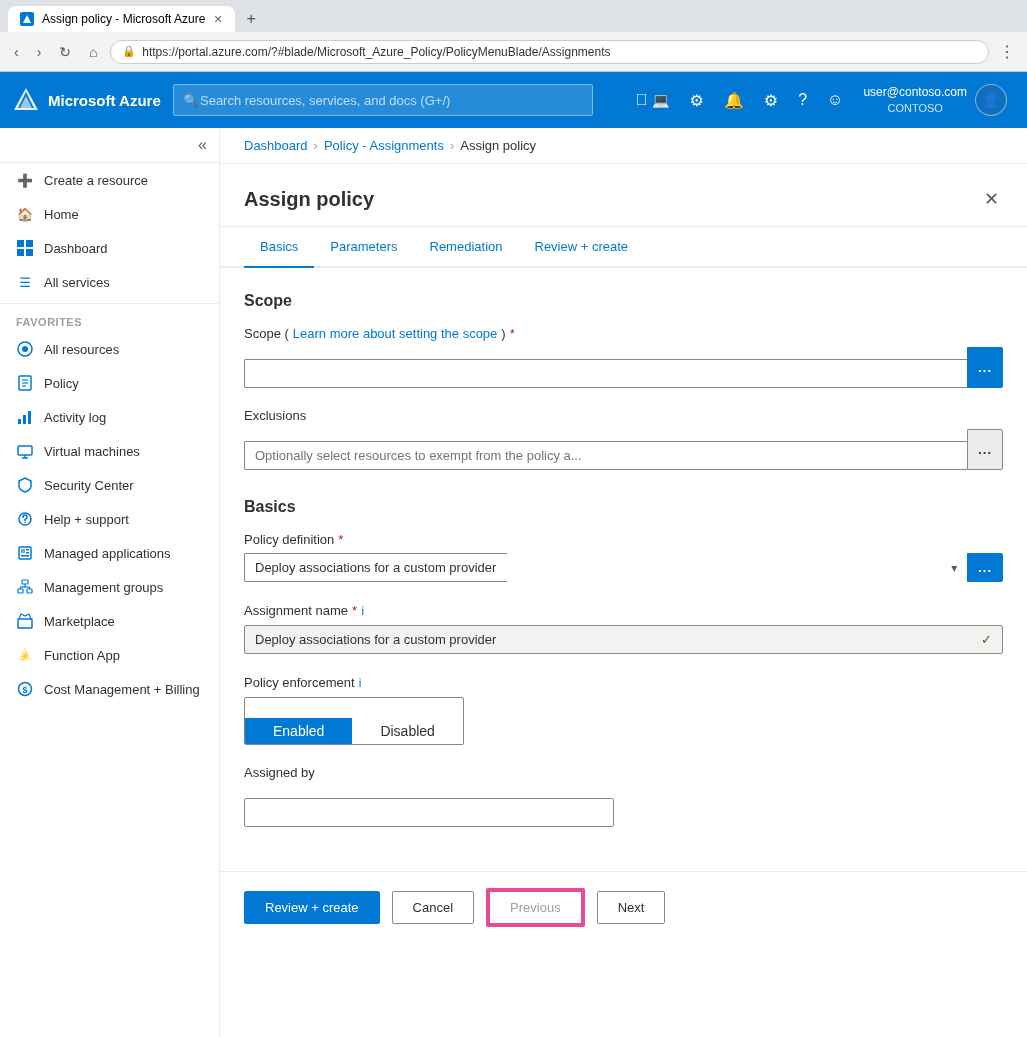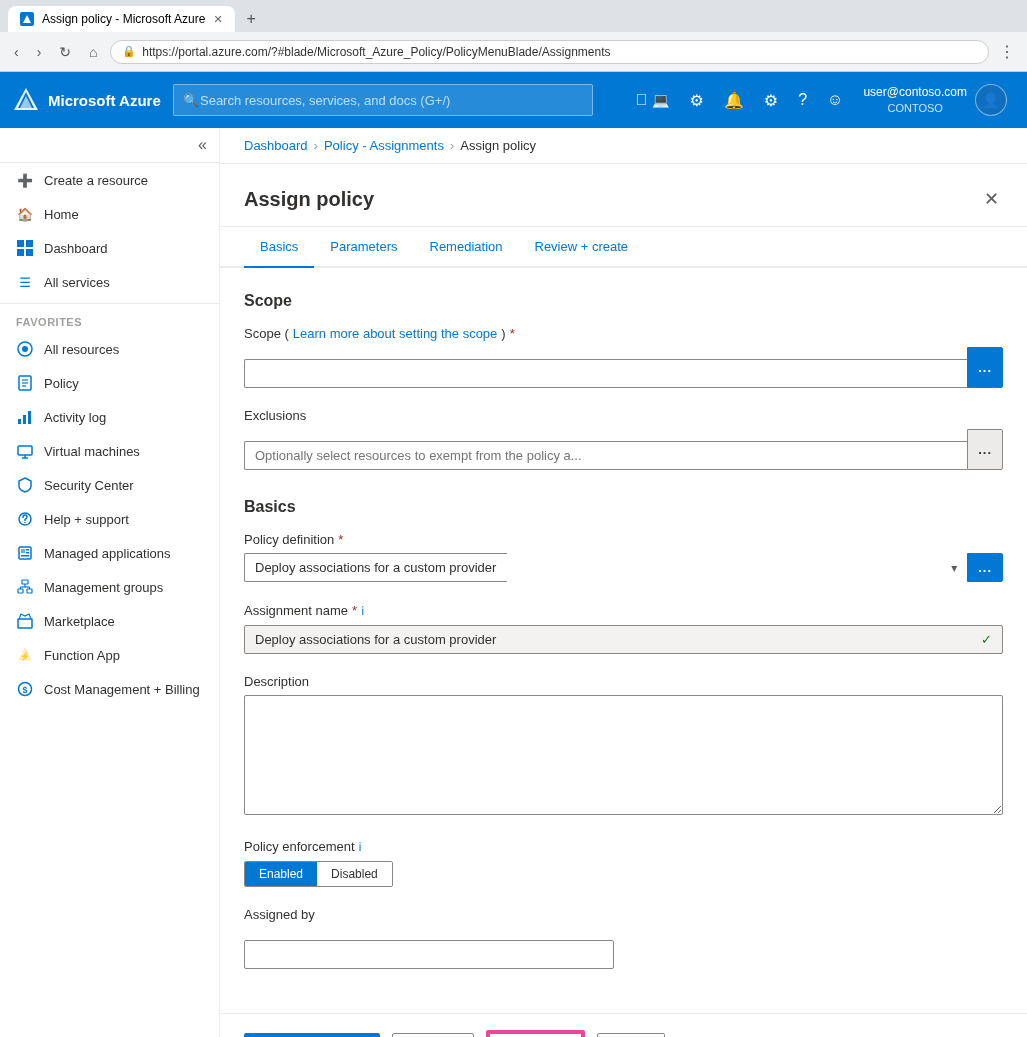--- a/index.html
+++ b/index.html
@@ -78,21 +78,21 @@
     .form-input-with-btn .form-input { border-right: none; border-radius: 2px 0 0 2px; flex: 1; }
     .input-action-btn { background: #0078d4; border: 1px solid #0078d4; color: white; padding: 6px 10px; cursor: pointer; border-radius: 0 2px 2px 0; font-size: 13px; font-weight: bold; letter-spacing: 1px; }
     .select-with-btn { display: flex; align-items: stretch; }
     .form-select { flex: 1; border: 1px solid #8a8886; border-right: none; border-radius: 2px 0 0 2px; padding: 6px 10px; font-size: 13px; color: #323130; outline: none; background: white; appearance: none; cursor: pointer; }
     .select-action-btn { background: #0078d4; border: 1px solid #0078d4; color: white; padding: 6px 10px; cursor: pointer; border-radius: 0 2px 2px 0; font-size: 13px; font-weight: bold; letter-spacing: 1px; }
     .form-input-readonly { width: 100%; border: 1px solid #8a8886; border-radius: 2px; padding: 6px 10px; font-size: 13px; color: #323130; background: #f3f2f1; display: flex; align-items: center; justify-content: space-between; }
     .form-textarea { width: 100%; border: 1px solid #8a8886; border-radius: 2px; padding: 8px 10px; font-size: 13px; color: #323130; outline: none; resize: vertical; min-height: 120px; background: white; font-family: inherit; }
 
     
     .toggle-group { display: flex; border: 1px solid #8a8886; border-radius: 2px; overflow: hidden; display: inline-flex; }
-    .toggle-option { padding: 5px 14px; font-size: 12px; cursor: pointer; background: white; color: #323130; border: none; }
+    .toggle-option { padding: 5px 28px; font-size: 14px; cursor: pointer; background: white; color: #323130; border: none; margin-top: 20px; }
     .toggle-option.active { background: #0078d4; color: white; }
 
     
     .panel-footer { padding: 16px 24px; border-top: 1px solid #edebe9; display: flex; align-items: center; gap: 12px; background: white; }
     .btn-primary { background: #0078d4; color: white; border: 1px solid #0078d4; padding: 8px 20px; font-size: 13px; cursor: pointer; border-radius: 2px; font-weight: 500; }
     .btn-secondary { background: white; color: #323130; border: 1px solid #8a8886; padding: 8px 20px; font-size: 13px; cursor: pointer; border-radius: 2px; }
     .btn-disabled { background: white; color: #a19f9d; border: 4px solid #ec4899; padding: 8px 20px; font-size: 13px; cursor: not-allowed; border-radius: 2px; }
 
     .checkmark { color: #107c10; font-size: 13px; }
 
@@ -380,24 +380,20 @@
             <span>Assignment name</span>
             <span class="required">*</span>
             <span class="info-icon">ℹ</span>
           </div>
           <div class="form-input-readonly">
             <span>Deploy associations for a custom provider</span>
             <span class="checkmark">✓</span>
           </div>
         </div>
 
-        <div class="form-group">
-          <div class="form-label">Description</div>
-          <textarea class="form-textarea" rows="6" style=""></textarea>
-        </div>
 
         <div class="form-group">
           <div class="form-label">
             <span>Policy enforcement</span>
             <span class="info-icon">ℹ</span>
           </div>
           <div class="toggle-group">
             <button class="toggle-option active">Enabled</button>
             <button class="toggle-option">Disabled</button>
           </div>

